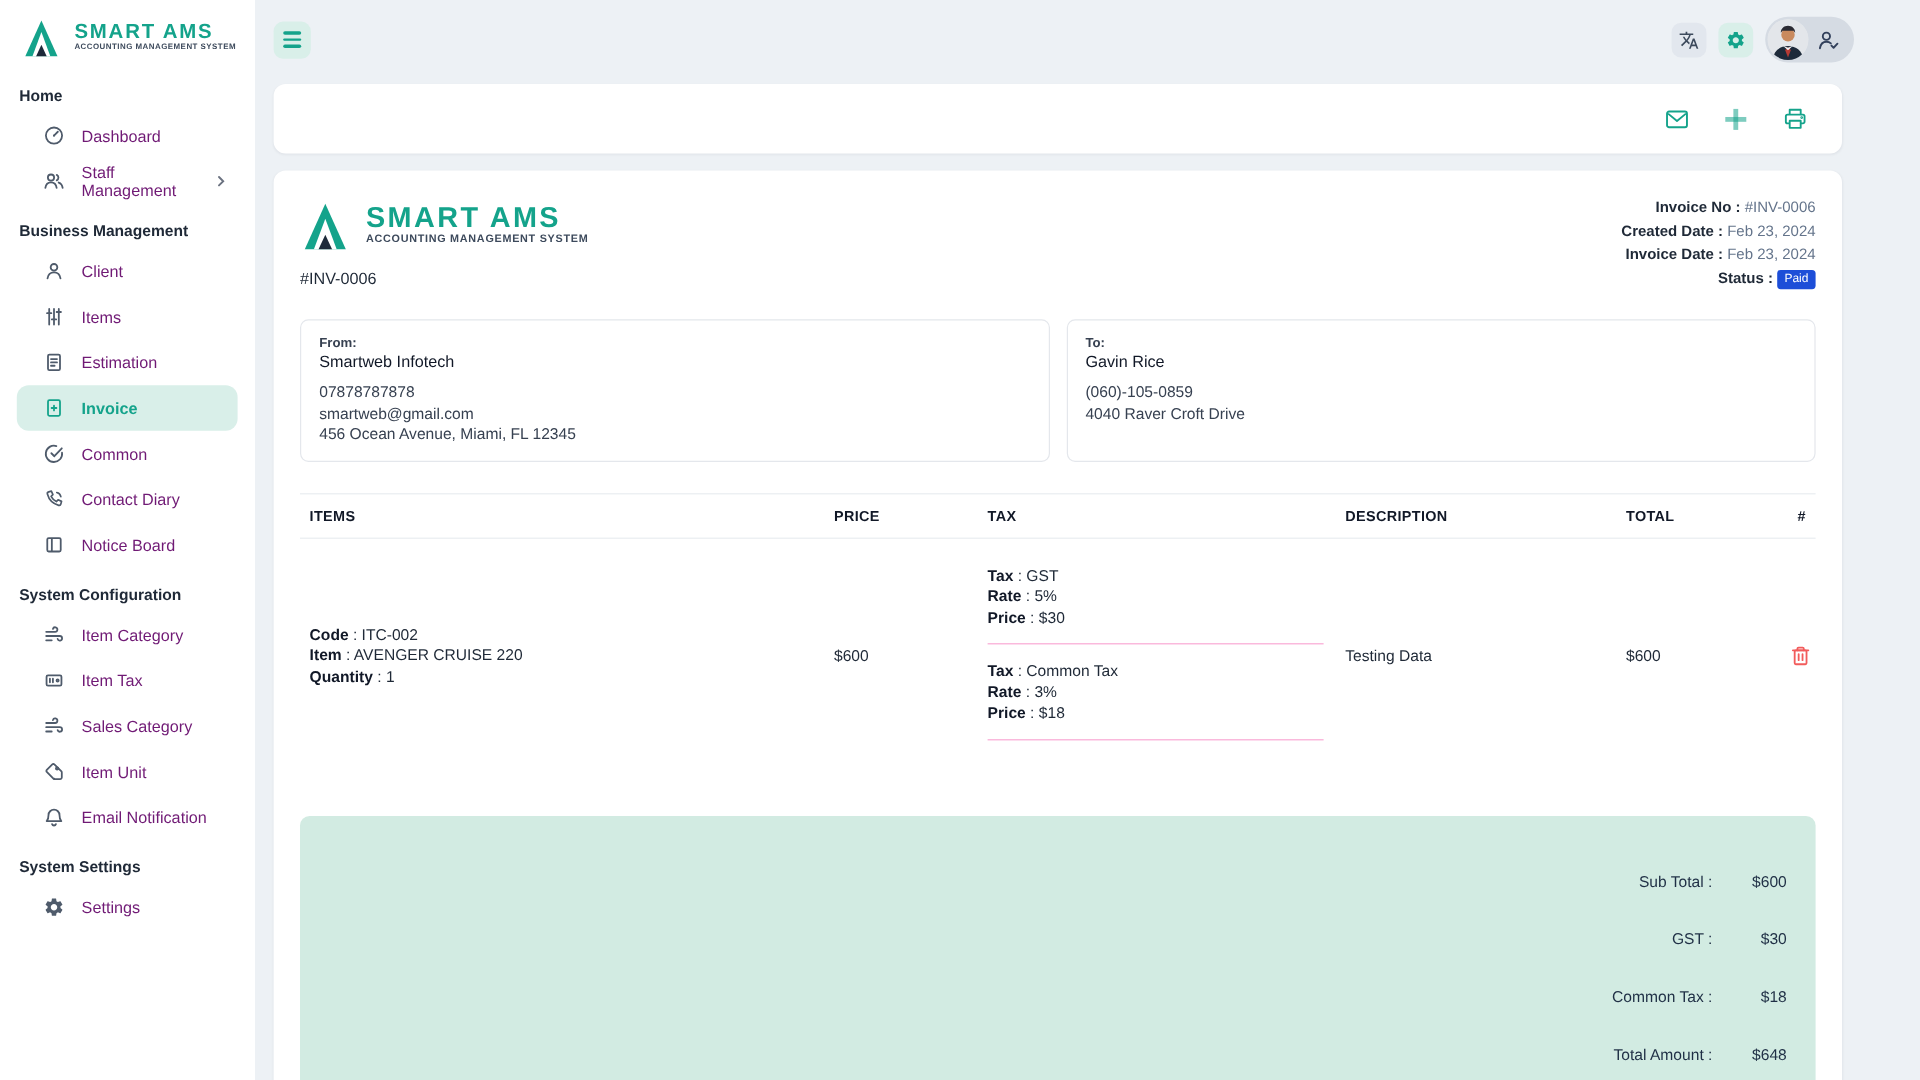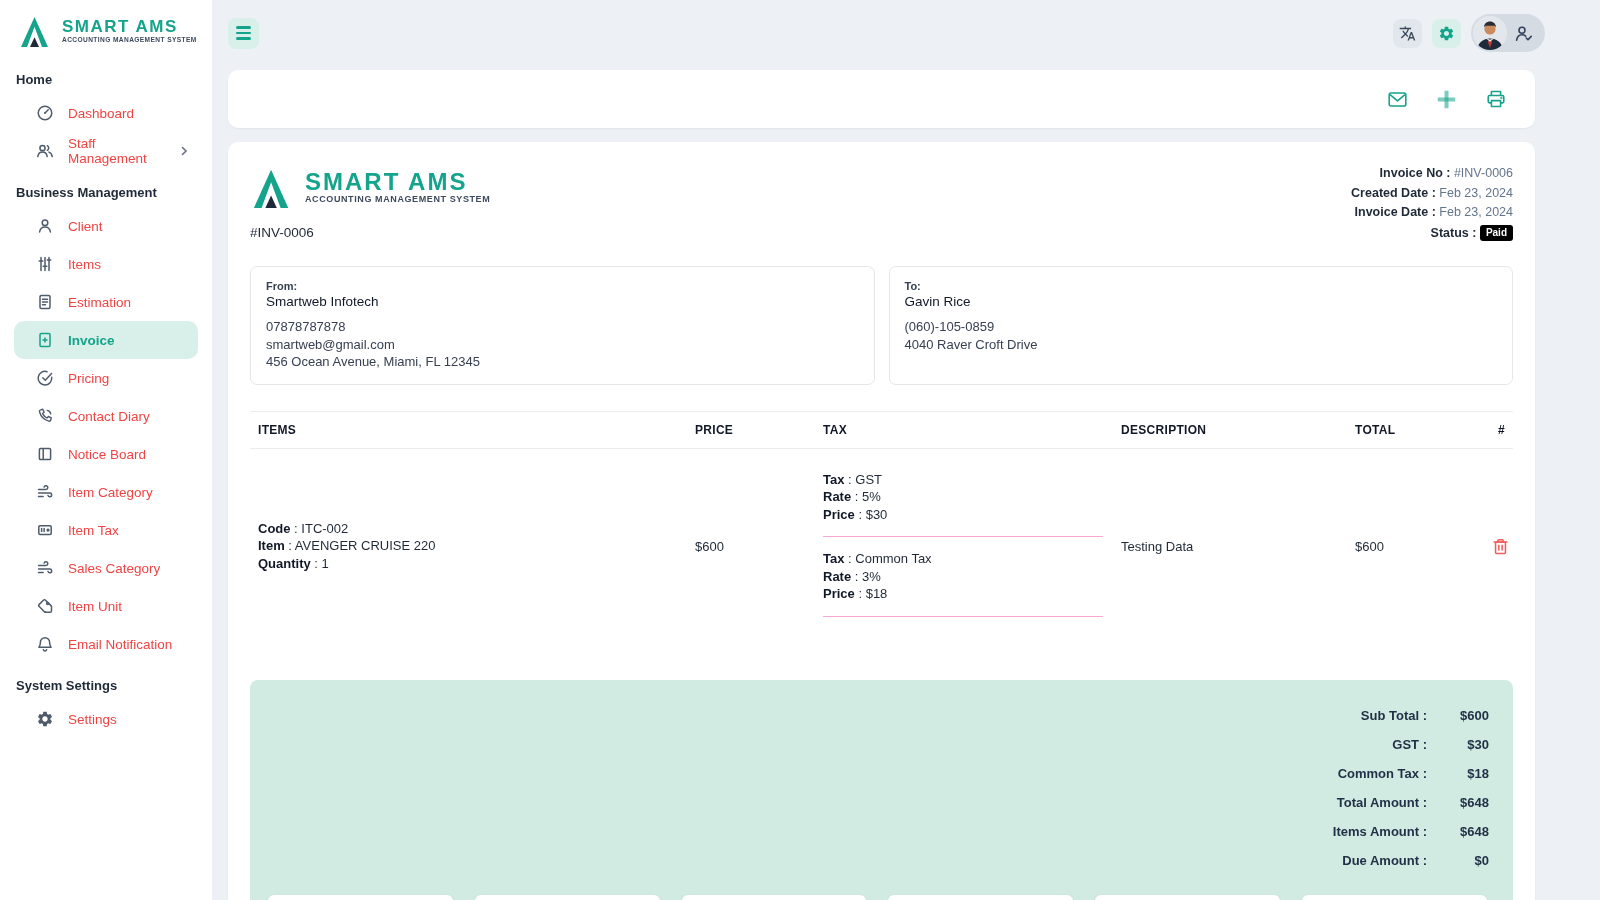--- a/index.html
+++ b/index.html
@@ -10,21 +10,21 @@
     font-family:"Liberation Sans", sans-serif;
     color:#333; font-size:13px;
   }
   
   .sidebar{position:fixed;left:0;top:0;width:212px;height:900px;background:#fff;z-index:5;}
   .side-logo{display:flex;align-items:center;gap:8px;padding:14px 10px 10px 18px;}
   .logo-txt .logo-name{font-size:17px;font-weight:bold;color:#14A38B;letter-spacing:1.5px;line-height:18px;}
   .logo-txt .logo-tag{font-size:6.6px;font-weight:bold;color:#3D4A5C;letter-spacing:.4px;}
   .section-title{font-size:13px;font-weight:bold;color:#1F2937;padding:15px 16px 7px 16px;}
   .side-item{display:flex;align-items:center;gap:14px;height:38px;margin:0 14px;padding:0 8px 0 22px;border-radius:10px;color:#3D4A5C;cursor:pointer;}
-  .side-item .lbl-nav{font-size:13.5px;color:#ef4444;flex:1;}
+  .side-item .lbl-nav{font-size:13.5px;color:#701a75;flex:1;}
   .side-item.active{background:#D9EFE9;}
   .side-item.active .lbl-nav{color:#14A38B;font-weight:bold;}
   .side-item.active .si{color:#14A38B;}
   .si{width:18px;height:18px;color:#4F5B6B;flex:0 0 18px;}
   .si svg{width:18px;height:18px;display:block;}
   .chev{width:12px;height:12px;color:#6B7280;}
   
   .main{margin-left:212px;}
   .topbar{height:66px;display:flex;align-items:center;justify-content:space-between;padding:0 55px 0 16px;}
   .hamburger{width:31px;height:31px;border-radius:8px;background:#D9EFE9;border:none;display:flex;flex-direction:column;align-items:center;justify-content:center;gap:3px;cursor:pointer;}
@@ -43,21 +43,21 @@
   .invoice-card{padding:24px 22px 0 22px;min-height:760px;}
   
   .inv-head{display:flex;justify-content:space-between;}
   .inv-logo{display:flex;align-items:center;gap:9px;}
   .inv-logo .logo-name{font-size:24px;font-weight:bold;color:#14A38B;letter-spacing:2px;line-height:24px;}
   .inv-logo .logo-tag{font-size:9px;font-weight:bold;color:#3D4A5C;letter-spacing:.6px;}
   .inv-number{margin-top:17px;font-size:13.5px;color:#1F2937;}
   .meta{ text-align:right;}
   .meta-line{font-size:12.5px;margin-bottom:5.5px;color:#64748B;}
   .meta-line b{color:#1F2937;margin-left:34px;}
-  .badge-paid{display:inline-block;background:#000000;color:#fff;font-size:10px;font-weight:bold;padding:2.5px 6px;border-radius:3px;vertical-align:1px;}
+  .badge-paid{display:inline-block;background:#1d4ed8;color:#fff;font-size:10px;font-weight:normal;padding:2.5px 6px;border-radius:3px;vertical-align:1px;}
   
   .addr-row{display:flex;gap:14px;margin-top:20px;}
   .addr-box{flex:1;border:1px solid #E4E7EC;border-radius:7px;padding:13px 15px;min-height:116px;}
   .addr-title{font-size:11px;font-weight:bold;color:#374151;}
   .addr-name{font-size:13.5px;color:#111827;margin-top:2px;}
   .addr-lines{margin-top:9px;}
   .addr-lines div{font-size:13px;color:#374151;line-height:17.5px;}
   
   .inv-table{margin-top:26px;}
   .t-head,.t-row{display:grid;grid-template-columns:437px 128px 298px 234px 136px 1fr;}
@@ -66,21 +66,21 @@
   .t-row>div{padding:14px 8px;font-size:13px;color:#1F2937;}
   .t-row{align-items:center;}
   .cell-items div, .tax-block div{line-height:17.5px;}
   .lbl{font-weight:bold;color:#111827;}
   .tax-cell{align-self:start;padding-top:22px !important;}
   .tax-block{width:280px;border-bottom:1px solid #f9a8d4;padding-bottom:13px;margin-bottom:13px;}
   .col-right{text-align:right;}
   .trash-btn{background:none;border:none;cursor:pointer;padding:0;display:flex;margin-left:auto;}
   
   .summary-box{background:#D2EBE2;border-radius:8px;margin-top:36px;padding:21px 24px 24px 16px;}
-  .sum-line{display:flex;justify-content:flex-end;align-items:center;height:29px;font-size:13px;font-weight:bold;color:#1F2F45;}
+  .sum-line{display:flex;justify-content:flex-end;align-items:center;height:29px;font-size:13px;font-weight:normal;color:#1F2F45;margin-top:19px;}
   .sum-line .sum-val{width:62px;text-align:right;}
   .sum-line .sum-lbl{text-align:right;}
   
   .status-row{display:flex;gap:22px;margin-top:20px;padding:0 2px;}
   .status-card{flex:1;background:#fff;border-radius:6px;height:46px;display:flex;align-items:center;gap:9px;padding:0 14px;box-shadow:0 1px 3px rgba(0,0,0,.10);cursor:pointer;}
   svg{display:block;}
 </style>
 </head>
 <body>
 
@@ -166,41 +166,42 @@
       </span>
     <span class="lbl-nav">Invoice</span>
   </div>
   <div class="side-item">
     <span class="si">
         <svg viewBox="0 0 18 18" fill="none" stroke="currentColor" stroke-width="1.5" stroke-linecap="round" stroke-linejoin="round">
           <path d="M15.7 8.3A6.8 6.8 0 1 1 11 2.7"></path>
           <path d="M6.8 8.7l2.5 2.5 6.2-6.6"></path>
         </svg>
       </span>
-    <span class="lbl-nav">Pricing</span>
+    <span class="lbl-nav">Common</span>
   </div>
   <div class="side-item">
     <span class="si">
         <svg viewBox="0 0 18 18" fill="none" stroke="currentColor" stroke-width="1.4" stroke-linecap="round" stroke-linejoin="round">
           <path d="M4.6 2.9l2.2-.6 1.3 2.9-1.5 1.4a10 10 0 0 0 4.4 4.4l1.4-1.5 2.9 1.3-.6 2.2c-.2.8-1 1.3-1.8 1.1A13.3 13.3 0 0 1 3.5 4.7c-.2-.8.3-1.6 1.1-1.8z"></path>
           <path d="M11.3 3.4c1.8.4 3 1.6 3.4 3.4"></path>
         </svg>
       </span>
     <span class="lbl-nav">Contact Diary</span>
   </div>
   <div class="side-item">
     <span class="si">
         <svg viewBox="0 0 18 18" fill="none" stroke="currentColor" stroke-width="1.5" stroke-linejoin="round">
           <rect x="3.4" y="3.4" width="11.2" height="11.2" rx="1.2"></rect>
           <path d="M7.2 3.4v11.2"></path>
         </svg>
       </span>
     <span class="lbl-nav">Notice Board</span>
   </div>
 
+  <div class="section-title">System Configuration</div>
 
   <div class="side-item">
     <span class="si">
         <svg viewBox="0 0 18 18" fill="none" stroke="currentColor" stroke-width="1.5" stroke-linecap="round">
           <path d="M2.5 6.5h7.4a1.9 1.9 0 1 0-1.8-2.4"></path>
           <path d="M2.5 10h11.3a1.9 1.9 0 1 1-1.8 2.4"></path>
           <path d="M2.5 13.6h4.6"></path>
         </svg>
       </span>
     <span class="lbl-nav">Item Category</span>

